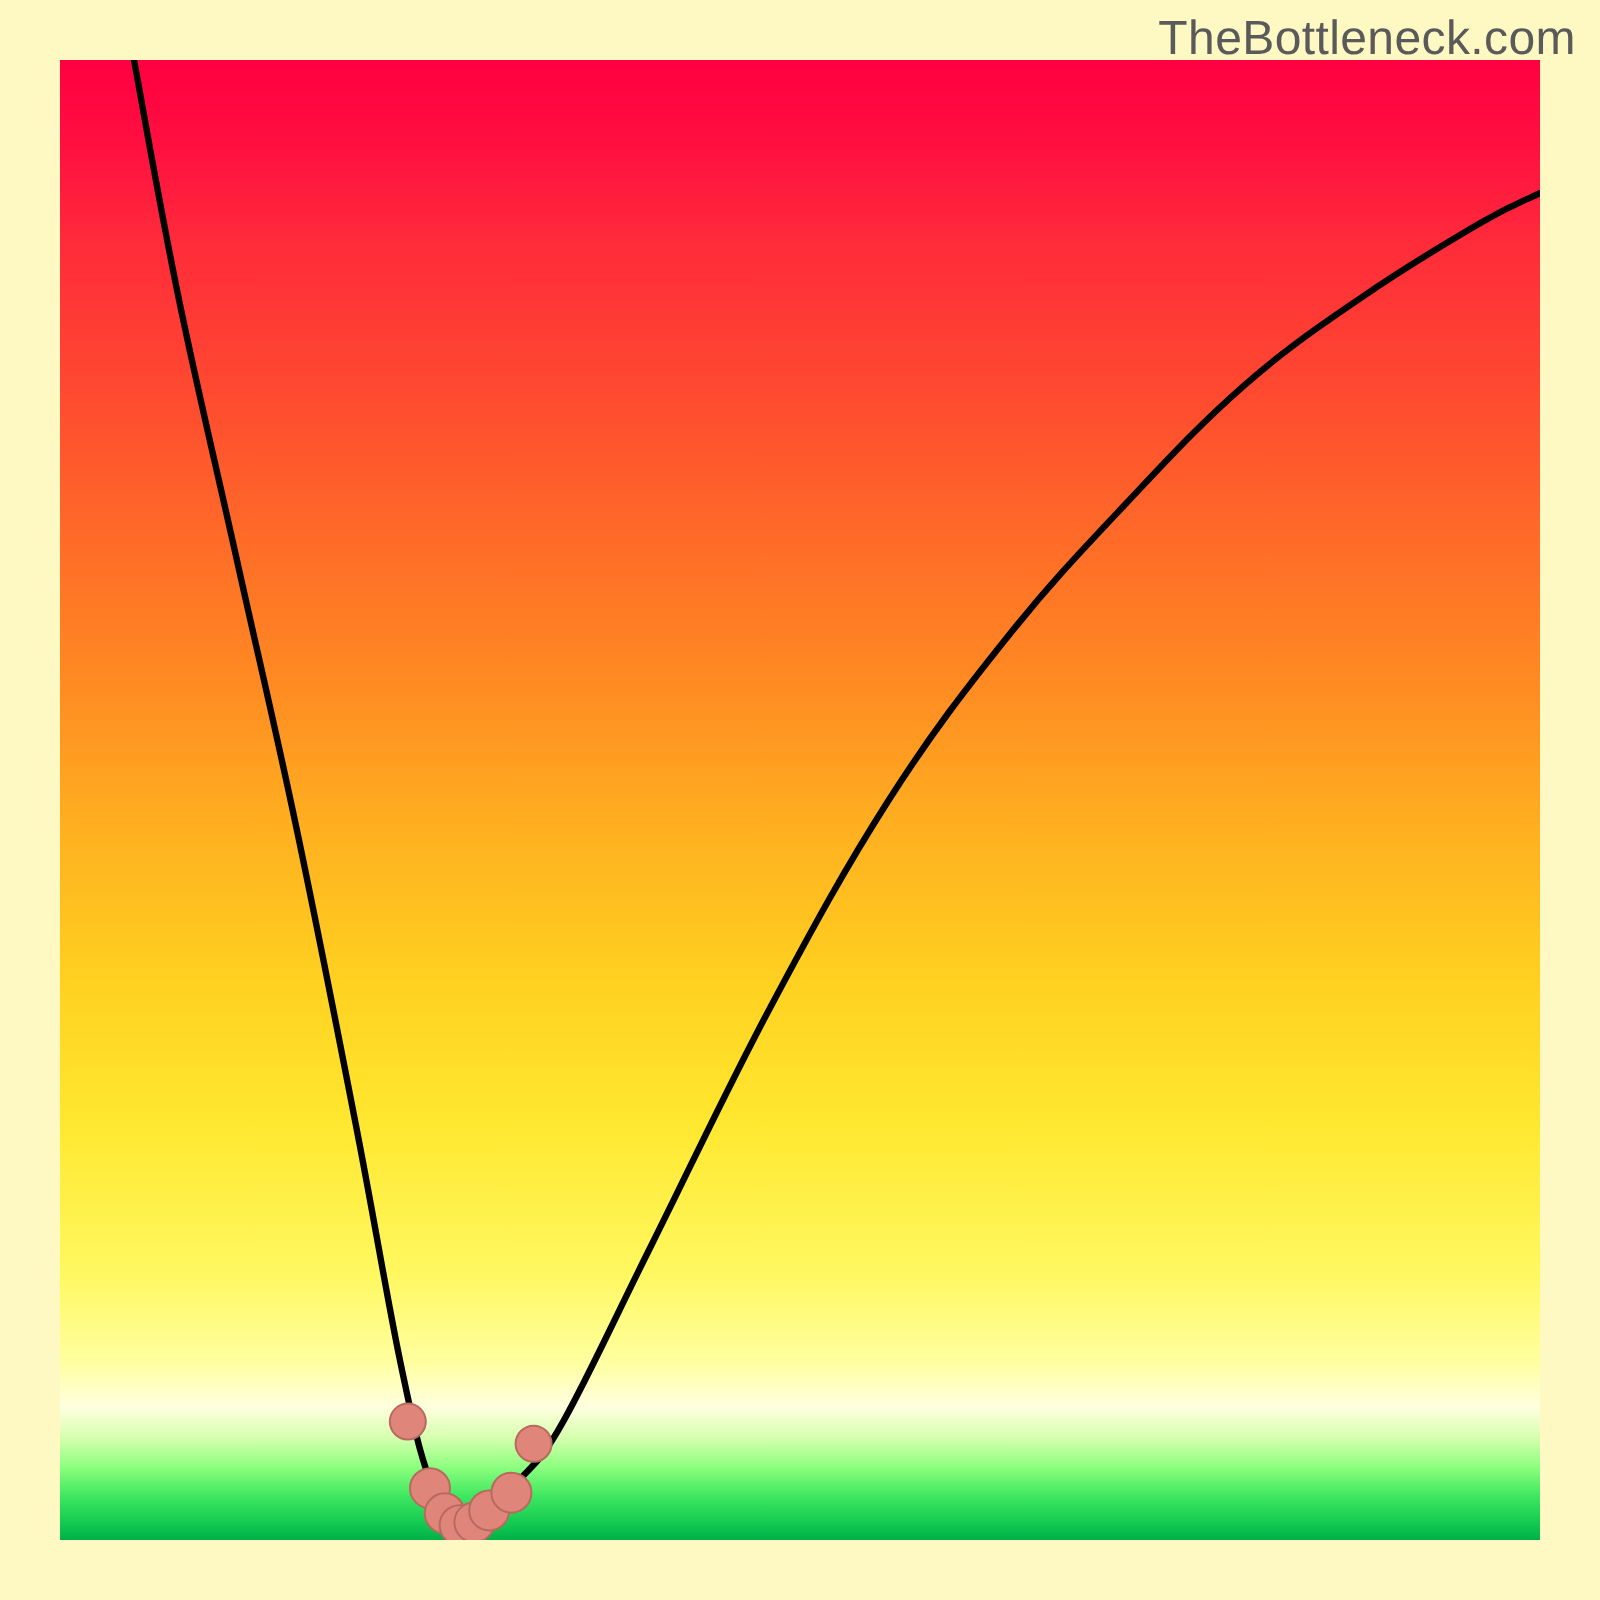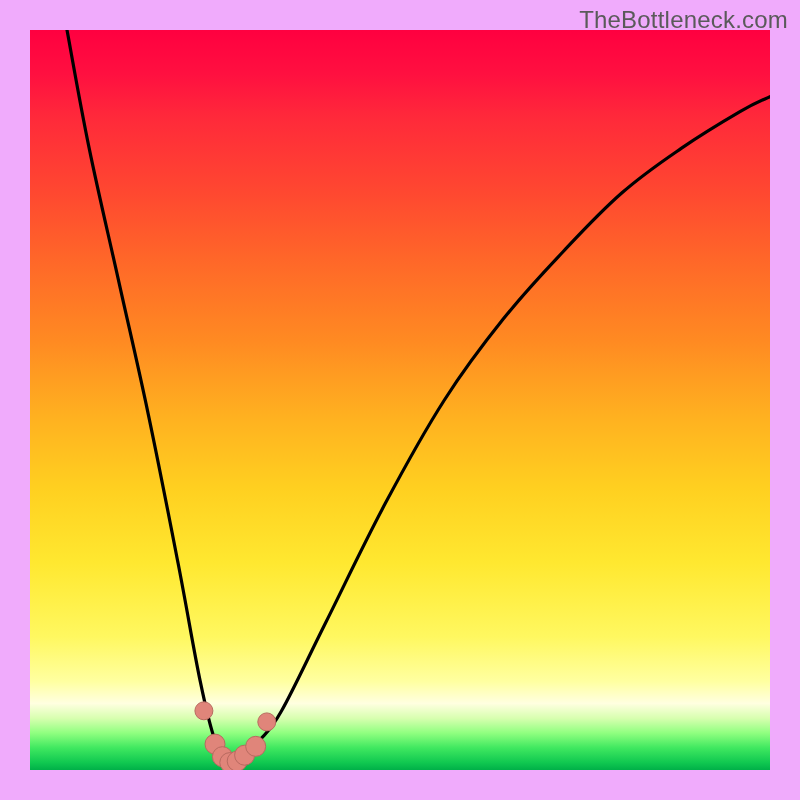--- a/index.html
+++ b/index.html
@@ -10,21 +10,21 @@
     overflow: hidden;
     background: #000;
     font-family: Arial, Helvetica, sans-serif;
   }
   .frame {
     position: absolute;
     top: 0;
     left: 0;
     width: 800px;
     height: 800px;
-    background: #f0abfc;
+    background: #fef9c3;
   }
   .plot-area {
     position: absolute;
     top: 30px;
     left: 30px;
     width: 740px;
     height: 740px;
     background: linear-gradient(to bottom,
       #ff0040 0%,
       #ff1040 6%,

